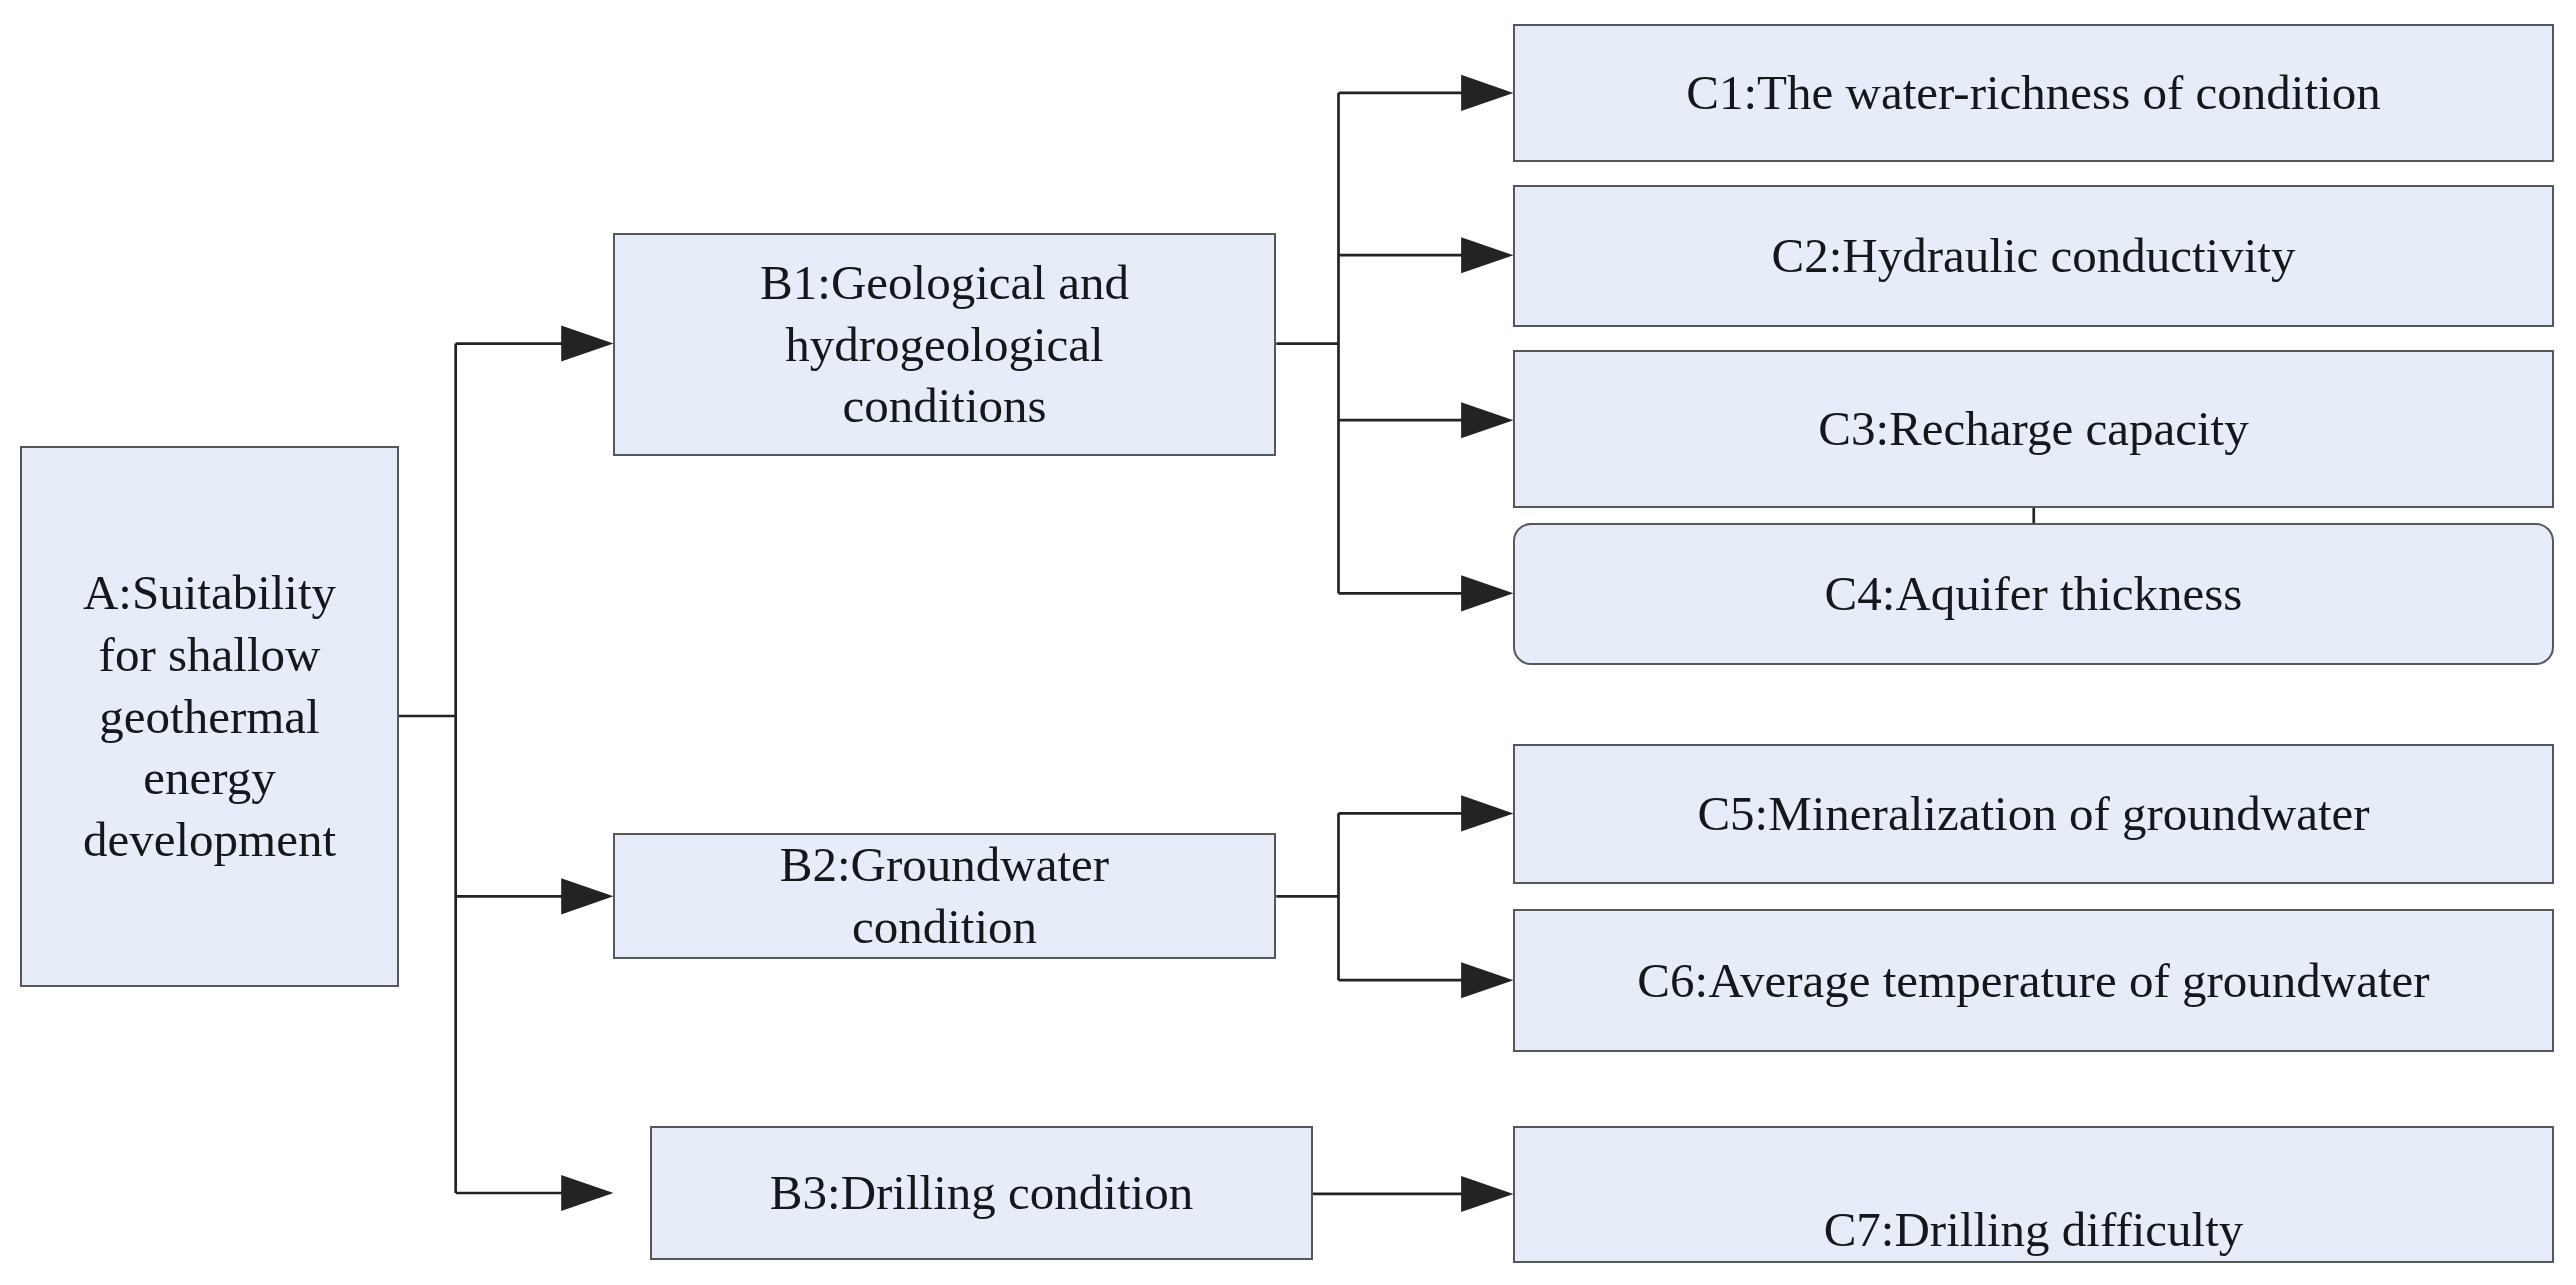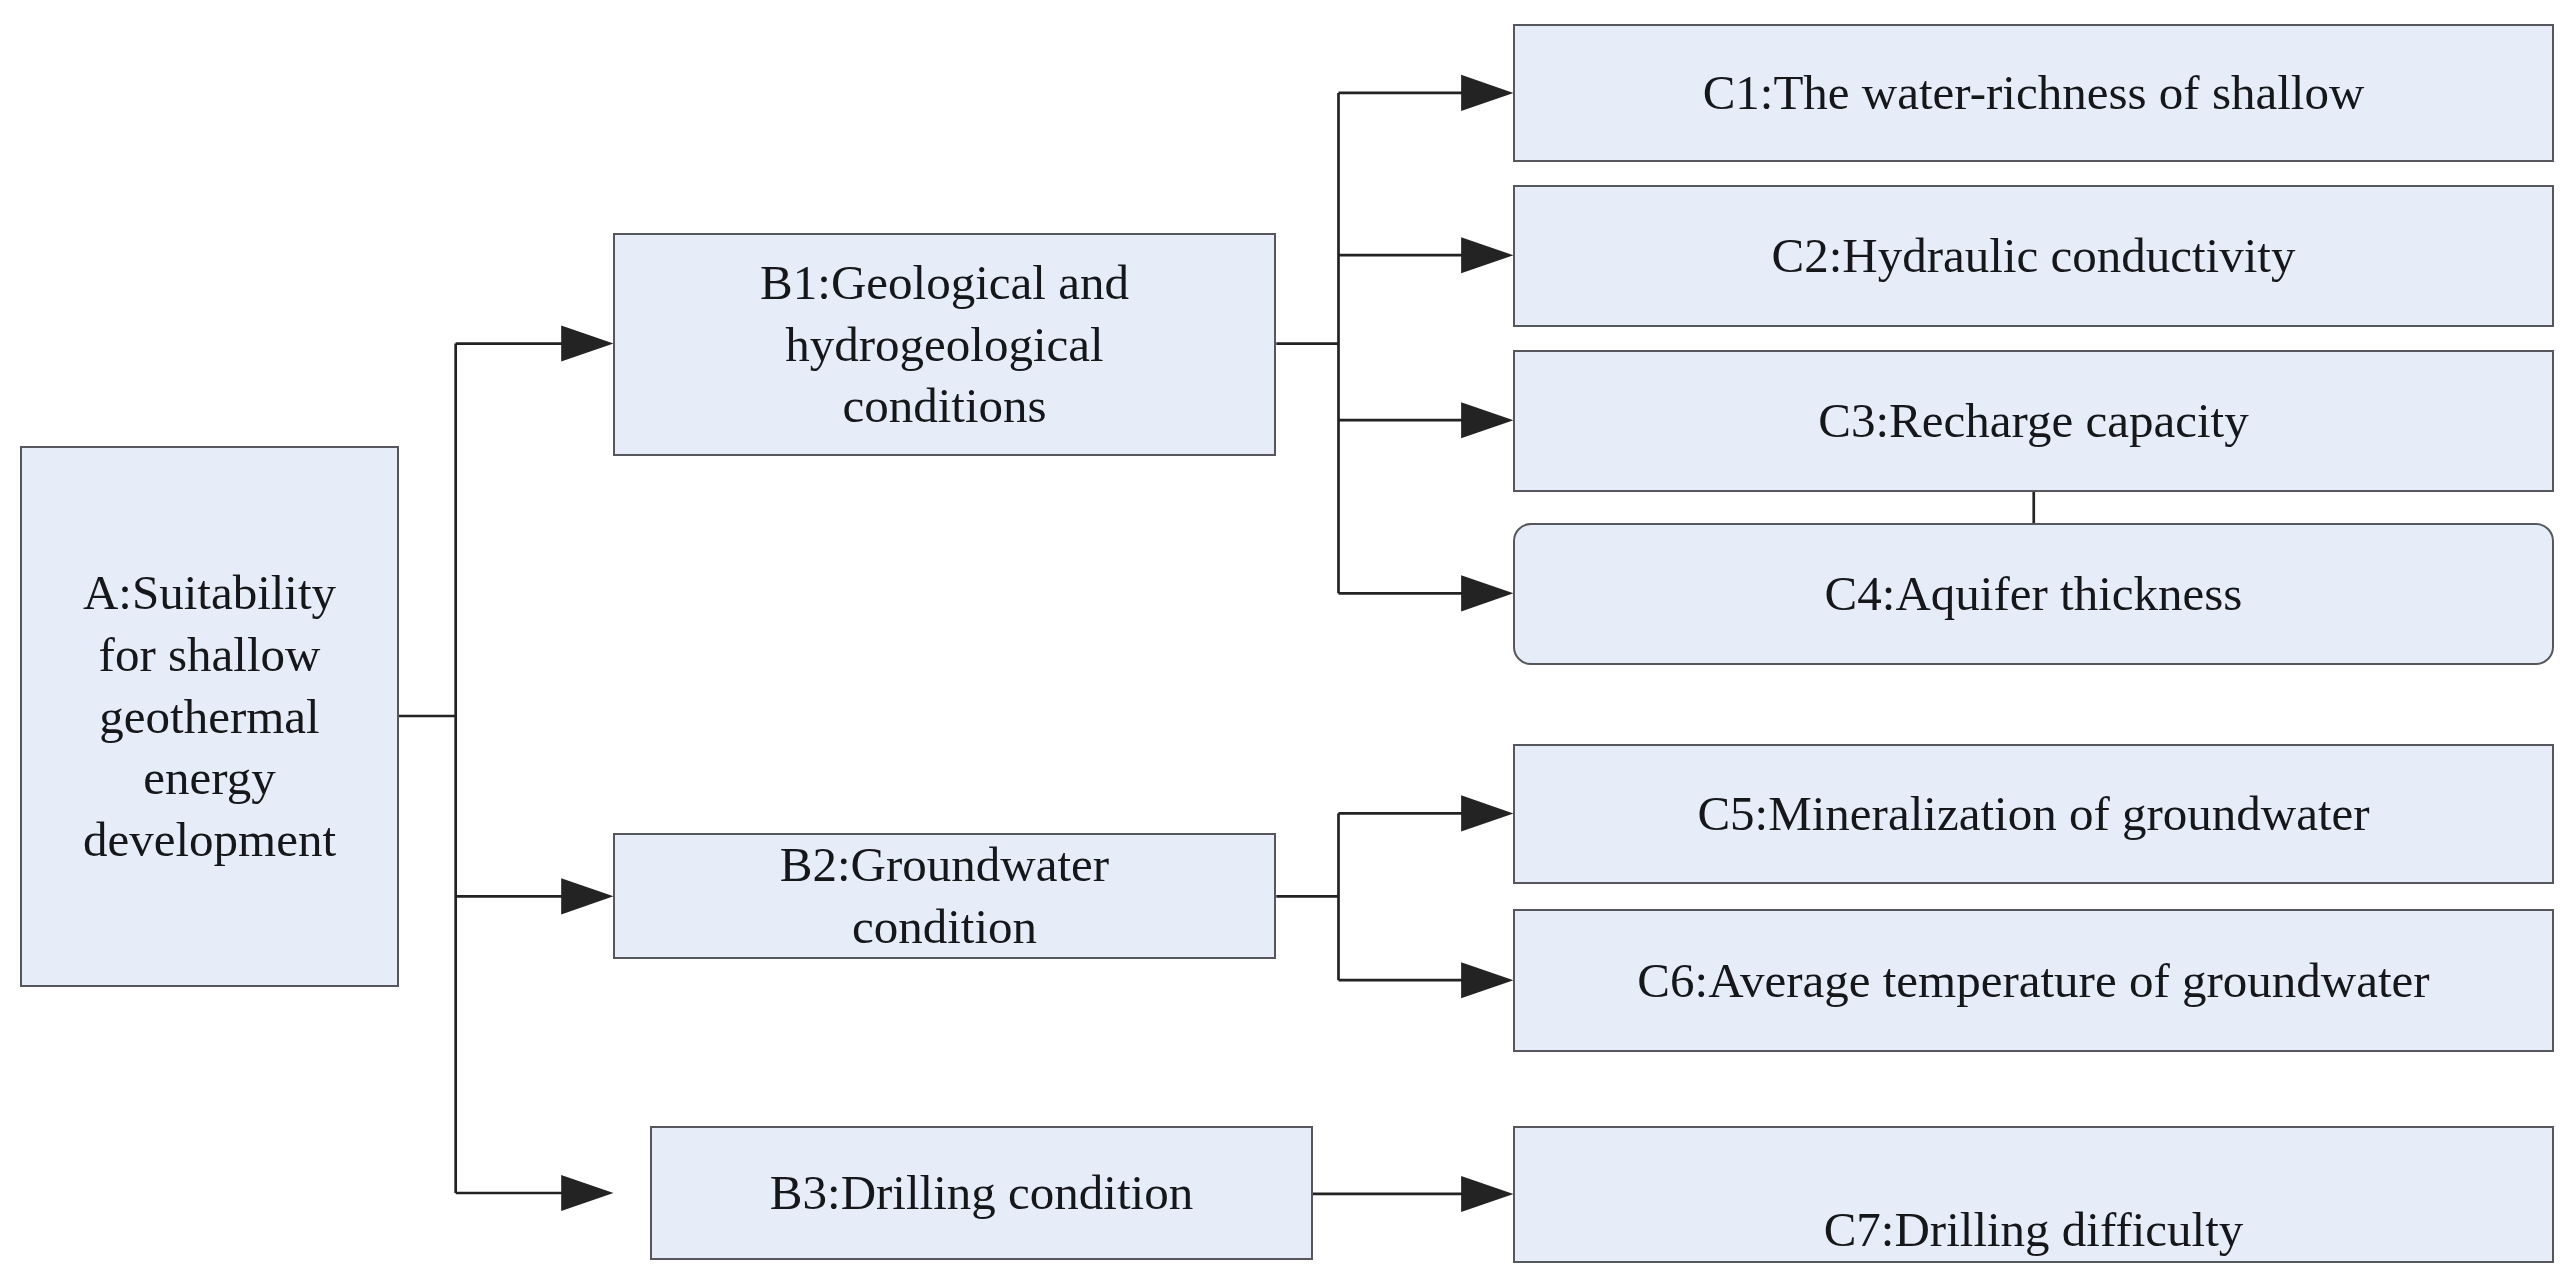--- a/index.html
+++ b/index.html
@@ -33,21 +33,21 @@
   
   .node-a  { left: 20px;   top: 446px;  width: 379px;  height: 541px; }
   .node-a .lbl { max-width: 311px; }
   .node-b1 { left: 613px;  top: 233px;  width: 663px;  height: 223px; }
   .node-b1 .lbl { max-width: 492px; }
   .node-b2 { left: 613px;  top: 833px;  width: 663px;  height: 126px; }
   .node-b2 .lbl { max-width: 388px; }
   .node-b3 { left: 613px;  top: 1126px; width: 663px;  height: 134px; margin-left: 37px; }
   .node-c1 { left: 1513px; top: 24px;   width: 1041px; height: 138px; }
   .node-c2 { left: 1513px; top: 185px;  width: 1041px; height: 142px; }
-  .node-c3 { left: 1513px; top: 350px;  width: 1041px; height: 142px; }
+  .node-c3 { left: 1513px; top: 350px;  width: 1041px; height: 158px; }
   .node-c4 { left: 1513px; top: 523px;  width: 1041px; height: 142px; border-radius: 18px; }
   .node-c5 { left: 1513px; top: 744px;  width: 1041px; height: 140px; }
   .node-c6 { left: 1513px; top: 909px; width: 1041px; height: 143px; }
   .node-c7 { left: 1513px; top: 1126px; width: 1041px; height: 137px; align-items: flex-end; }
 
   svg.wires {
     position: absolute;
     left: 0; top: 0;
     width: 2576px;
     height: 1285px;
@@ -143,21 +143,21 @@
 
   <div class="node node-b2">
     <span class="lbl">B2:Groundwater condition</span>
   </div>
 
   <div class="node node-b3">
     <span class="lbl">B3:Drilling condition</span>
   </div>
 
   <div class="node node-c1">
-    <span class="lbl">C1:The water-richness of shallow</span>
+    <span class="lbl">C1:The water-richness of condition</span>
   </div>
 
   <div class="node node-c2">
     <span class="lbl">C2:Hydraulic conductivity</span>
   </div>
 
   <div class="node node-c3">
     <span class="lbl">C3:Recharge capacity</span>
   </div>
 

